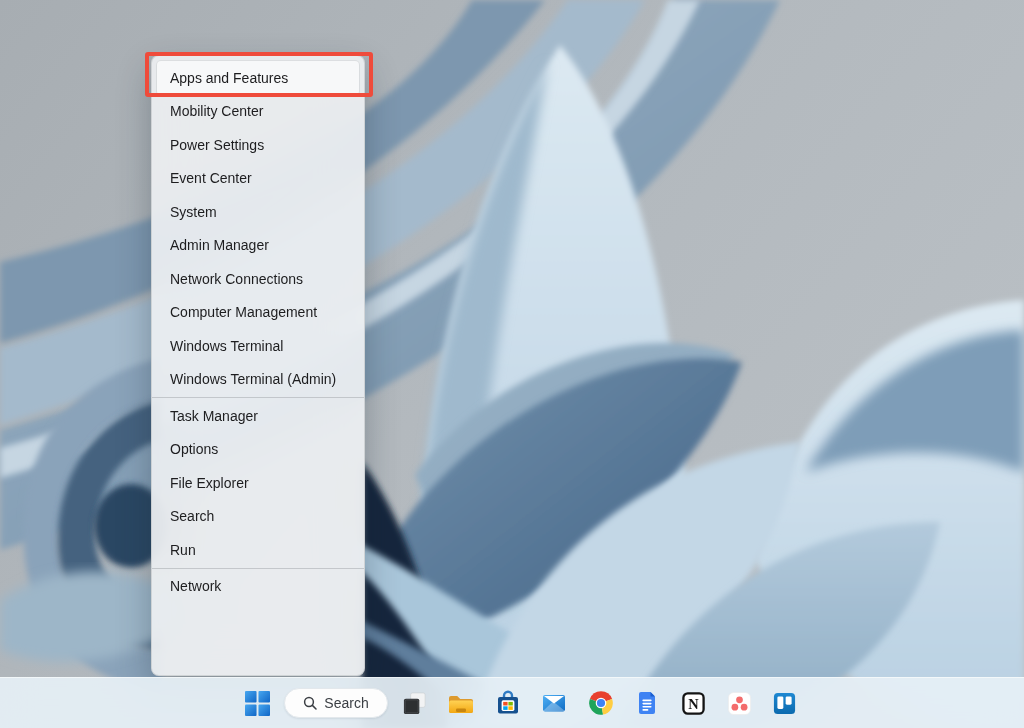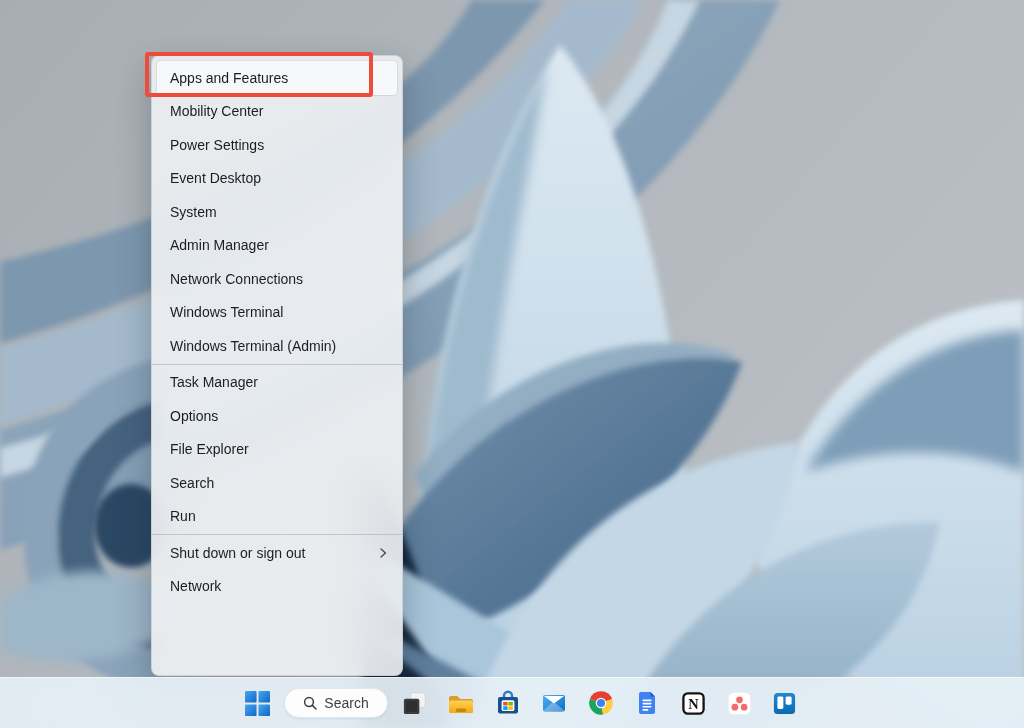--- a/index.html
+++ b/index.html
@@ -5,21 +5,21 @@
   html,body{margin:0;padding:0;background:#222;}
   .screen{
     position:relative;width:1024px;height:728px;overflow:hidden;
     font-family:"Liberation Sans","DejaVu Sans",sans-serif;
     -webkit-font-smoothing:antialiased;
   }
   
   .wallpaper{position:absolute;inset:0;z-index:0;}
   
   .winx-menu{
-    position:absolute;left:151px;top:55px;width:252px;height:621px;
+    position:absolute;left:151px;top:55px;width:214px;height:621px;
     box-sizing:border-box;z-index:20;
     background:rgba(238,241,243,0.90);
     backdrop-filter:blur(22px) saturate(1.15);
     border:1px solid rgba(160,165,170,0.35);
     border-radius:8px;
     box-shadow:0 14px 34px rgba(20,35,50,0.30);
     padding:5px 0 4px 0;
     display:flex;flex-direction:column;
   }
   .mi{
@@ -123,39 +123,34 @@
     <path d="M160,358 C68,380 18,452 24,546 C28,627 82,682 162,692 L162,650 C100,645 60,600 58,540 C56,470 100,414 162,399 Z" fill="#8aa3ba" filter="url(#soft)"></path>
     <path d="M162,399 C100,414 58,470 58,540 C58,600 100,645 162,650 L162,610 C126,605 95,575 95,535 C95,490 121,450 162,440 Z" fill="#44627f" filter="url(#soft)"></path>
     <ellipse cx="131" cy="526" rx="37" ry="42" fill="#2c4763" filter="url(#soft)"></ellipse>
     <path d="M0,600 C60,560 140,560 200,610 C150,660 60,675 0,650 Z" fill="#9db6c8" filter="url(#softer)"></path>
   </svg>
 
   <nav class="winx-menu">
     <div class="mi hl">Apps and Features</div>
     <div class="mi">Mobility Center</div>
     <div class="mi">Power Settings</div>
-    <div class="mi">Event Desktop</div>
+    <div class="mi">Event Center</div>
     <div class="mi">System</div>
     <div class="mi">Admin Manager</div>
     <div class="mi">Network Connections</div>
+    <div class="mi">Computer Management</div>
     <div class="mi">Windows Terminal</div>
     <div class="mi">Windows Terminal (Admin)</div>
     <div class="msep"></div>
     <div class="mi">Task Manager</div>
     <div class="mi">Options</div>
     <div class="mi">File Explorer</div>
     <div class="mi">Search</div>
     <div class="mi">Run</div>
     <div class="msep"></div>
-    <div class="mi">
-      <span>Shut down or sign out</span>
-      <svg class="chev" width="10" height="12" viewBox="0 0 10 12">
-        <path d="M3,2 L7.5,6 L3,10" fill="none" stroke="#45484c" stroke-width="1.3" stroke-linecap="round" stroke-linejoin="round"></path>
-      </svg>
-    </div>
     <div class="mi">Network</div>
   </nav>
 
   <div class="annotation-box"></div>
 
   <div class="taskbar"></div>
 
   <button class="tb" style="left:239px">
     <svg width="25" height="25" viewBox="0 0 26 26">
       <defs>

